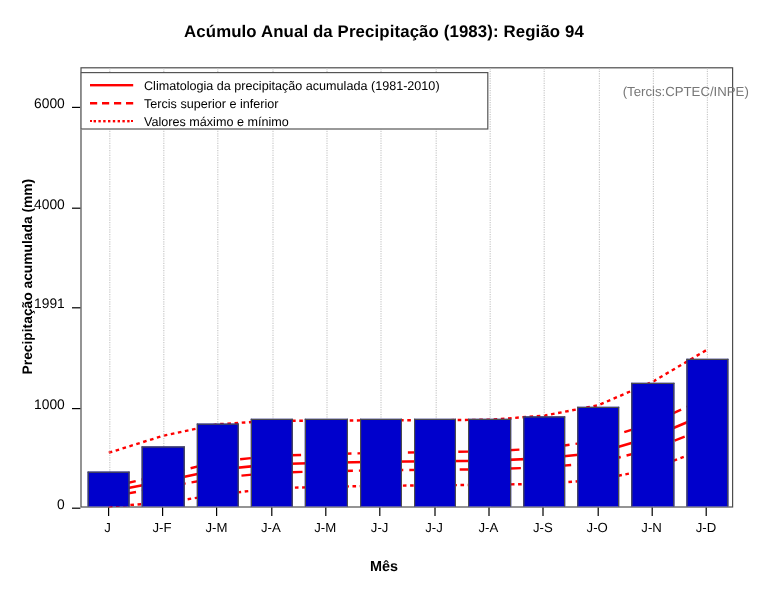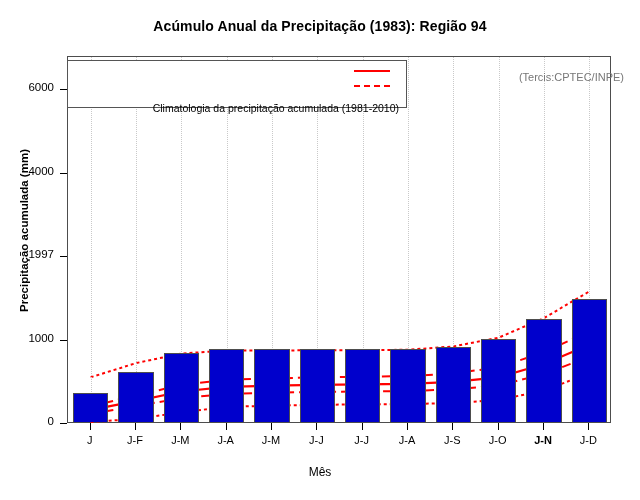--- a/index.html
+++ b/index.html
@@ -24,28 +24,28 @@
   .ytick-label{position:absolute;right:0;text-align:right;font-size:11.5px;color:#000;width:44px;}
   .ytick-mark{position:absolute;width:7px;height:0;border-top:1px solid #000;}
   .xtick-mark{position:absolute;height:7px;width:0;border-left:1px solid #000;}
   .xtick-label{position:absolute;text-align:center;font-size:11px;color:#000;width:60px;}
   .y-axis-title{
     position:absolute;font-size:11.5px;font-weight:bold;color:#000;
     transform-origin:0 0;transform:rotate(-90deg);white-space:nowrap;
   }
   .x-axis-title{
     position:absolute;left:0;width:640px;text-align:center;
-    font-size:12px;font-weight:normal;color:#000;
+    font-size:12px;font-weight:bold;color:#000;
   }
   .legend-box{
     position:absolute;left:67px;top:60px;width:340px;height:48px;
     border:1px solid #555;background:#fff;box-sizing:border-box;
     padding:5px 7px;
   }
-  .legend-row{display:flex;align-items:flex-end;height:13px;margin-bottom:2px;flex-direction:column;}
+  .legend-row{display:flex;align-items:flex-start;height:13px;margin-bottom:2px;}
   .legend-swatch{width:36px;height:10px;position:relative;margin-right:9px;flex:0 0 36px;}
   .legend-swatch i{position:absolute;left:0;right:0;top:4px;height:0;display:block;}
   .sw-solid i{border-top:2px solid #ff0000;}
   .sw-dashed i{border-top:2px dashed #ff0000;}
   .sw-dotted i{border-top:2px dotted #ff0000;}
   .legend-label{font-size:10.5px;color:#000;white-space:nowrap;line-height:12px;}
   .producer-note{
     position:absolute;right:16px;top:71px;font-size:11px;color:#777;white-space:nowrap;
   }
   svg.overlay{position:absolute;left:0;top:0;width:544px;height:367px;overflow:visible;}
@@ -102,21 +102,21 @@
       <div class="bar" style="left: 458.32px; width: 35.36px; height: 103.427px; background: rgb(0, 0, 204); border-color: rgb(77, 77, 77);"></div>
       <div class="bar" style="left: 503.653px; width: 35.36px; height: 122.611px; background: rgb(0, 0, 204); border-color: rgb(77, 77, 77);"></div>
     </div>
 
   <div id="y-axis">
       <div class="ytick-mark" style="left: 60px; top: 423px;"></div>
       <div class="ytick-label" style="left: 10px; top: 415px;">0</div>
       <div class="ytick-mark" style="left: 60px; top: 339.591px;"></div>
       <div class="ytick-label" style="left: 10px; top: 331.591px;">1000</div>
       <div class="ytick-mark" style="left: 60px; top: 256.182px;"></div>
-      <div class="ytick-label" style="left: 10px; top: 248.182px;">1997</div>
+      <div class="ytick-label" style="left: 10px; top: 248.182px;">1991</div>
       <div class="ytick-mark" style="left: 60px; top: 172.773px;"></div>
       <div class="ytick-label" style="left: 10px; top: 164.773px;">4000</div>
       <div class="ytick-mark" style="left: 60px; top: 89.3636px;"></div>
       <div class="ytick-label" style="left: 10px; top: 81.3636px;">6000</div>
     </div>
   <div id="x-axis">
       <div class="xtick-mark" style="left: 89.6667px; top: 423px;"></div>
       <div class="xtick-label" style="left: 59.6667px; top: 434px;">J</div>
       <div class="xtick-mark" style="left: 135px; top: 423px;"></div>
       <div class="xtick-label" style="left: 105px; top: 434px;">J-F</div>
@@ -130,37 +130,44 @@
       <div class="xtick-label" style="left: 286.333px; top: 434px;">J-J</div>
       <div class="xtick-mark" style="left: 361.667px; top: 423px;"></div>
       <div class="xtick-label" style="left: 331.667px; top: 434px;">J-J</div>
       <div class="xtick-mark" style="left: 407px; top: 423px;"></div>
       <div class="xtick-label" style="left: 377px; top: 434px;">J-A</div>
       <div class="xtick-mark" style="left: 452.333px; top: 423px;"></div>
       <div class="xtick-label" style="left: 422.333px; top: 434px;">J-S</div>
       <div class="xtick-mark" style="left: 497.667px; top: 423px;"></div>
       <div class="xtick-label" style="left: 467.667px; top: 434px;">J-O</div>
       <div class="xtick-mark" style="left: 543px; top: 423px;"></div>
-      <div class="xtick-label" style="left: 513px; top: 434px; font-weight: bold;">J-N</div>
+      <div class="xtick-label" style="left: 513px; top: 434px;">J-N</div>
       <div class="xtick-mark" style="left: 588.333px; top: 423px;"></div>
       <div class="xtick-label" style="left: 558.333px; top: 434px;">J-D</div>
     </div>
 
   <div class="y-axis-title" id="y-axis-title" style="left: 18px; top: 311.5px;">Precipitação acumulada (mm)</div>
   <div class="x-axis-title" id="x-axis-title" style="top: 465px;">Mês</div>
 
   <div class="legend-box">
     <div class="legend-row">
       <span class="legend-swatch sw-solid">
           <i></i>
         </span>
       <span class="legend-label">Climatologia da precipitação acumulada (1981-2010)</span>
     </div>
     <div class="legend-row">
       <span class="legend-swatch sw-dashed">
           <i></i>
         </span>
+      <span class="legend-label">Tercis superior e inferior</span>
+    </div>
+    <div class="legend-row">
+      <span class="legend-swatch sw-dotted">
+          <i></i>
+        </span>
+      <span class="legend-label">Valores máximo e mínimo</span>
     </div>
   </div>
 
   <div class="producer-note">(Tercis:CPTEC/INPE)</div>
 
 </div>
 
 </body></html>

